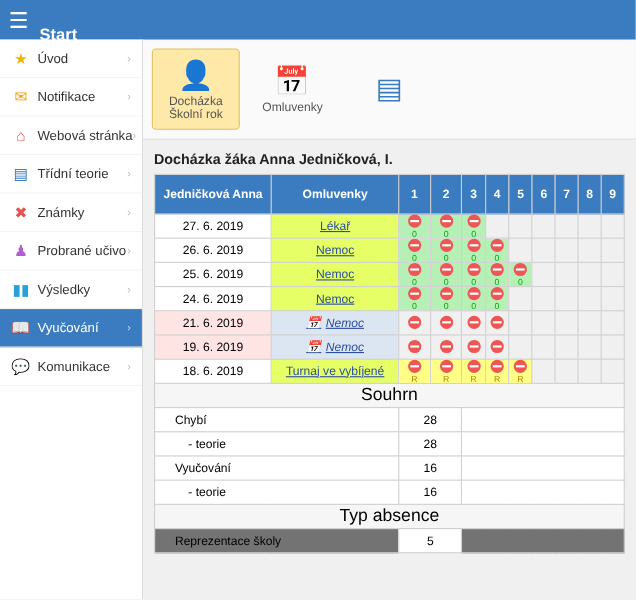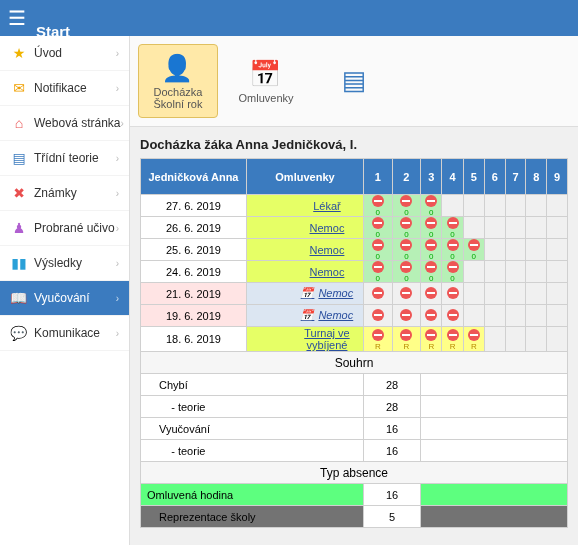--- a/index.html
+++ b/index.html
@@ -27,31 +27,31 @@
   .page-title { font-weight: bold; font-size: 13px; margin-bottom: 6px; color: #222; }
 
   table.att { border-collapse: collapse; width: 100%; font-size: 11px; }
   table.att th, table.att td { border: 1px solid #d0d0d0; text-align: center; vertical-align: middle; }
   table.att th { background: #3b7bbf; color: #fff; height: 36px; }
   th.col-name { width: 110px; }
   th.col-om { width: 120px; }
   th.col-h { width: 22px; }
   td.date { background: #fff; height: 22px; text-align: center; font-size: 11px; }
   td.date.pink { background: #ffe4e4; }
-  td.om { background: #e6ff66; text-align: center; text-decoration: underline; color: #2a4f9e; cursor: pointer; padding-left: 44px; }
+  td.om { background: #e6ff66; text-align: center; text-decoration: underline; color: #2a4f9e; cursor: pointer; }
   td.om.blue { background: #dce6f2; font-style: italic; margin-left: 11px; }
   td.om .cal { margin-right: 4px; }
   td.cell { height: 22px; position: relative; font-size: 9px; }
   td.cell.green { background: #b6f0b6; color: #0a0; }
   td.cell .dot { display: inline-block; width: 12px; height: 12px; border-radius: 50%; background: #e55; position: relative; top: 0; }
   td.cell .dot::after { content: ""; position: absolute; left: 2px; right: 2px; top: 5px; height: 2px; background: #fff; }
   td.cell.yellow { background: #ffff88; color: #b88a00; }
   td.cell .sub { display: block; font-size: 8px; line-height: 7px; }
 
-  tr.souhrn td { background: #f6f6f6; text-align: center; font-size: 12px; height: 22px; }
+  tr.souhrn td { background: #f6f6f6; text-align: center; font-size: 16px; height: 22px; }
   tr.sum td { background: #fff; text-align: left; padding-left: 18px; height: 22px; }
   tr.sum td.num { text-align: center; padding-left: 0; width: 60px; }
   tr.legend-g td { background: #5dff7f; text-align: left; padding-left: 6px; height: 22px; }
   tr.legend-y td { background: #737373; text-align: left; padding-left: 18px; height: 22px; }
   tr.legend-g td.num, tr.legend-y td.num { text-align: center; padding-left: 0; background: #fff; }
 </style>
 </head>
 <body>
 
 <div class="topbar">
@@ -251,25 +251,20 @@
               <td colspan="7"></td>
             </tr>
             <tr class="sum">
               <td colspan="2" style="white-space:pre">    - teorie</td>
               <td class="num" colspan="2">16</td>
               <td colspan="7"></td>
             </tr>
             <tr class="souhrn">
               <td colspan="11">Typ absence</td>
             </tr>
-            <tr class="legend-g">
-              <td colspan="2">Omluvená hodina</td>
-              <td class="num" colspan="2">16</td>
-              <td colspan="7"></td>
-            </tr>
             <tr class="legend-y">
               <td colspan="2">Reprezentace školy</td>
               <td class="num" colspan="2">5</td>
               <td colspan="7"></td>
             </tr>
           </tbody>
       </table>
     </div>
   </div>
 </div>

